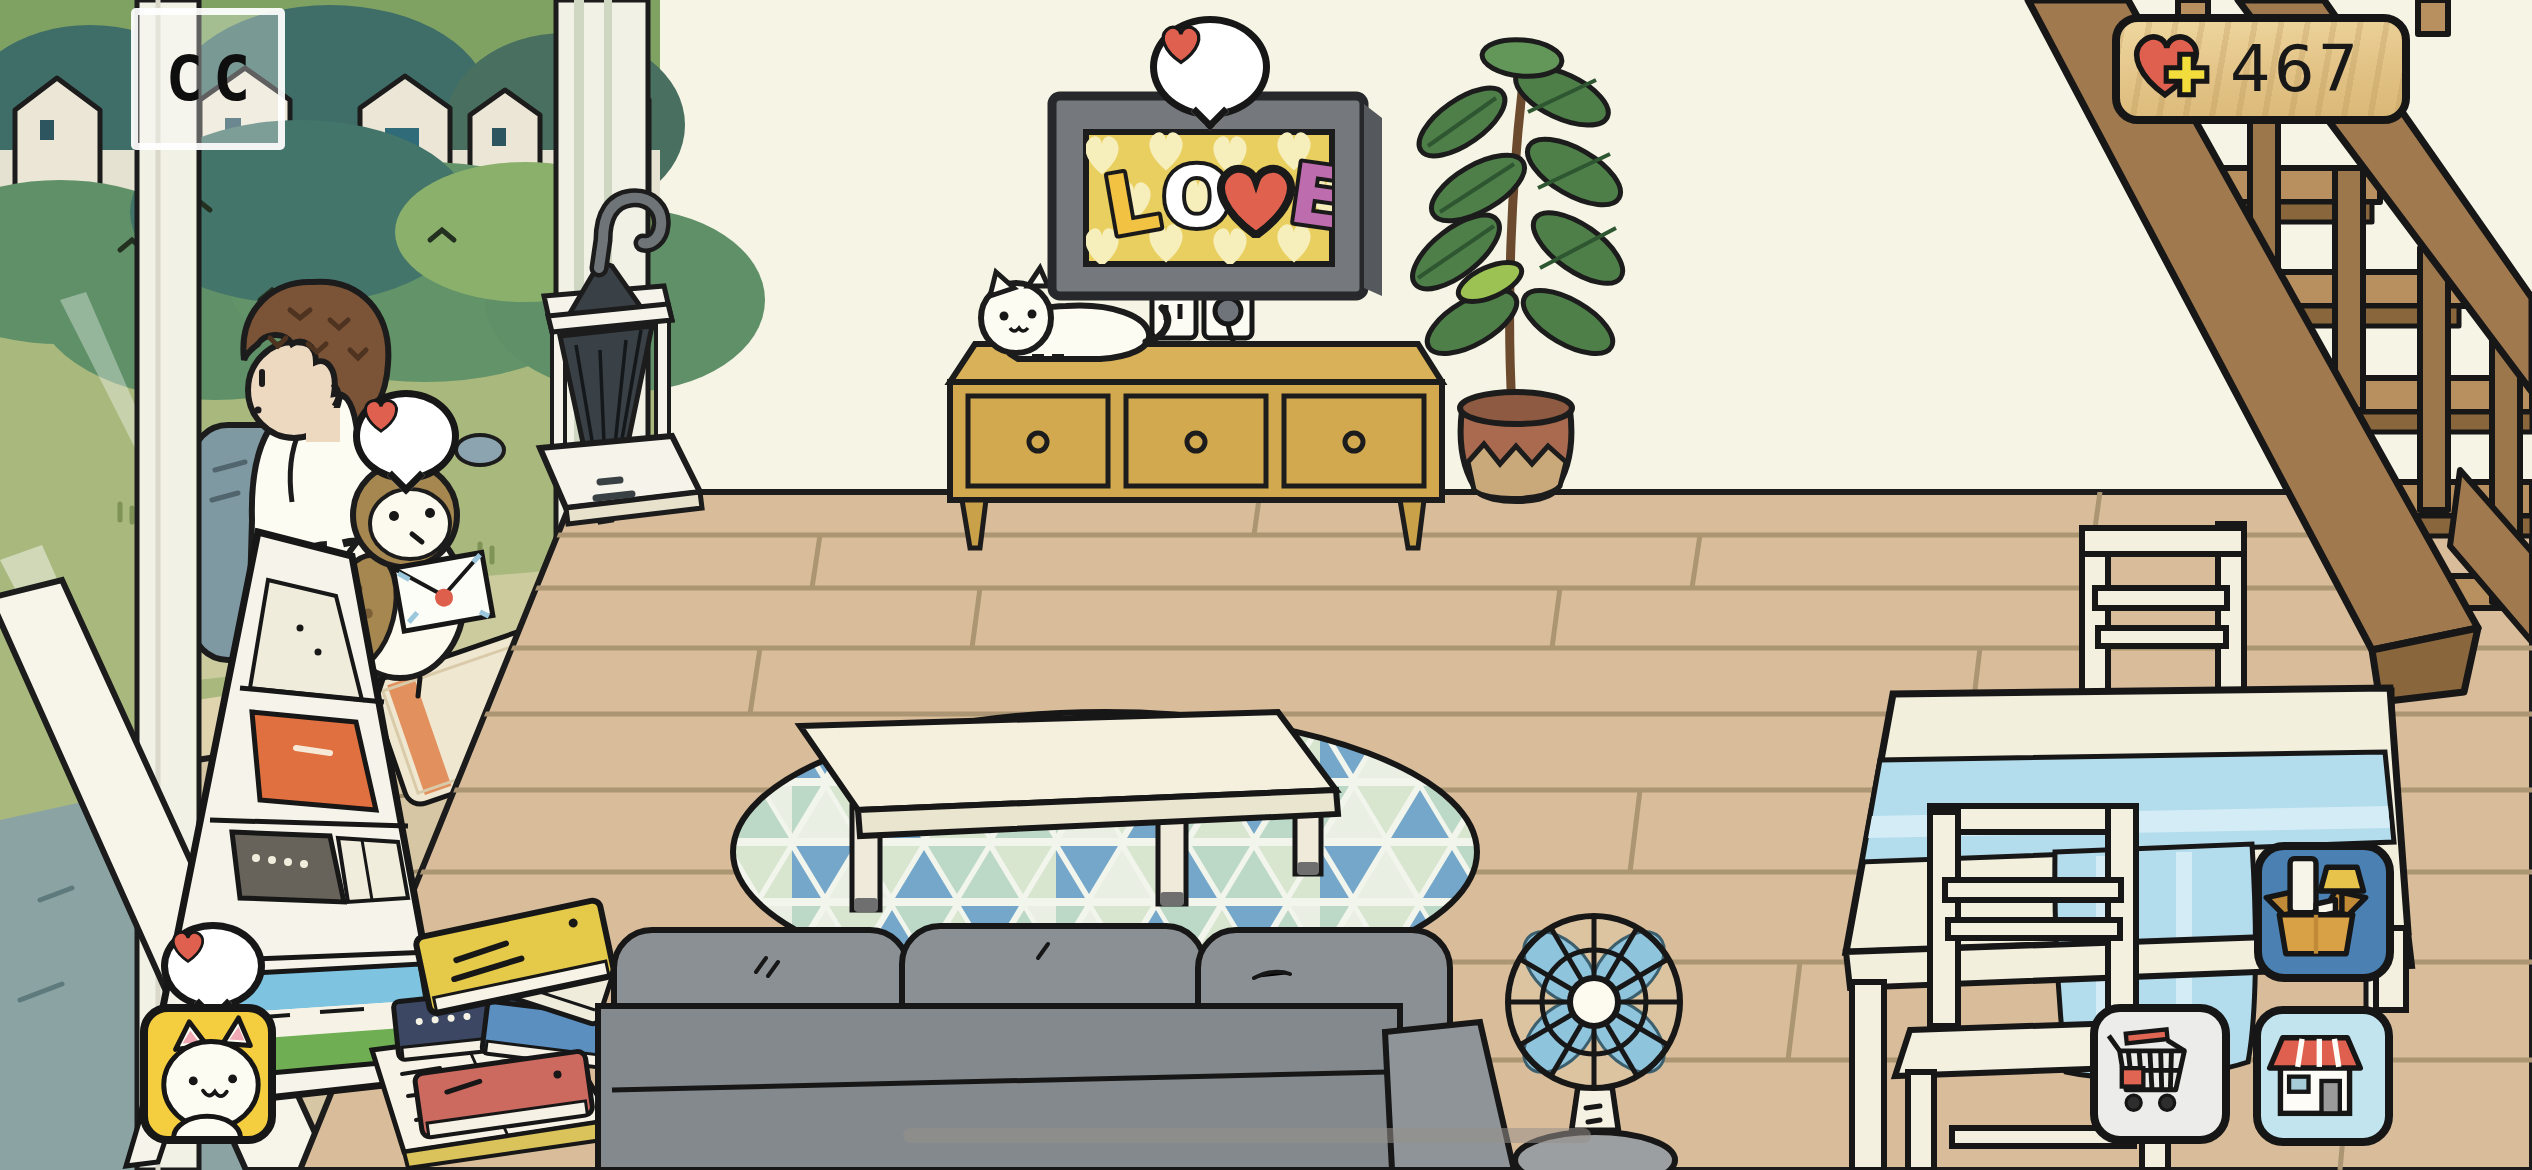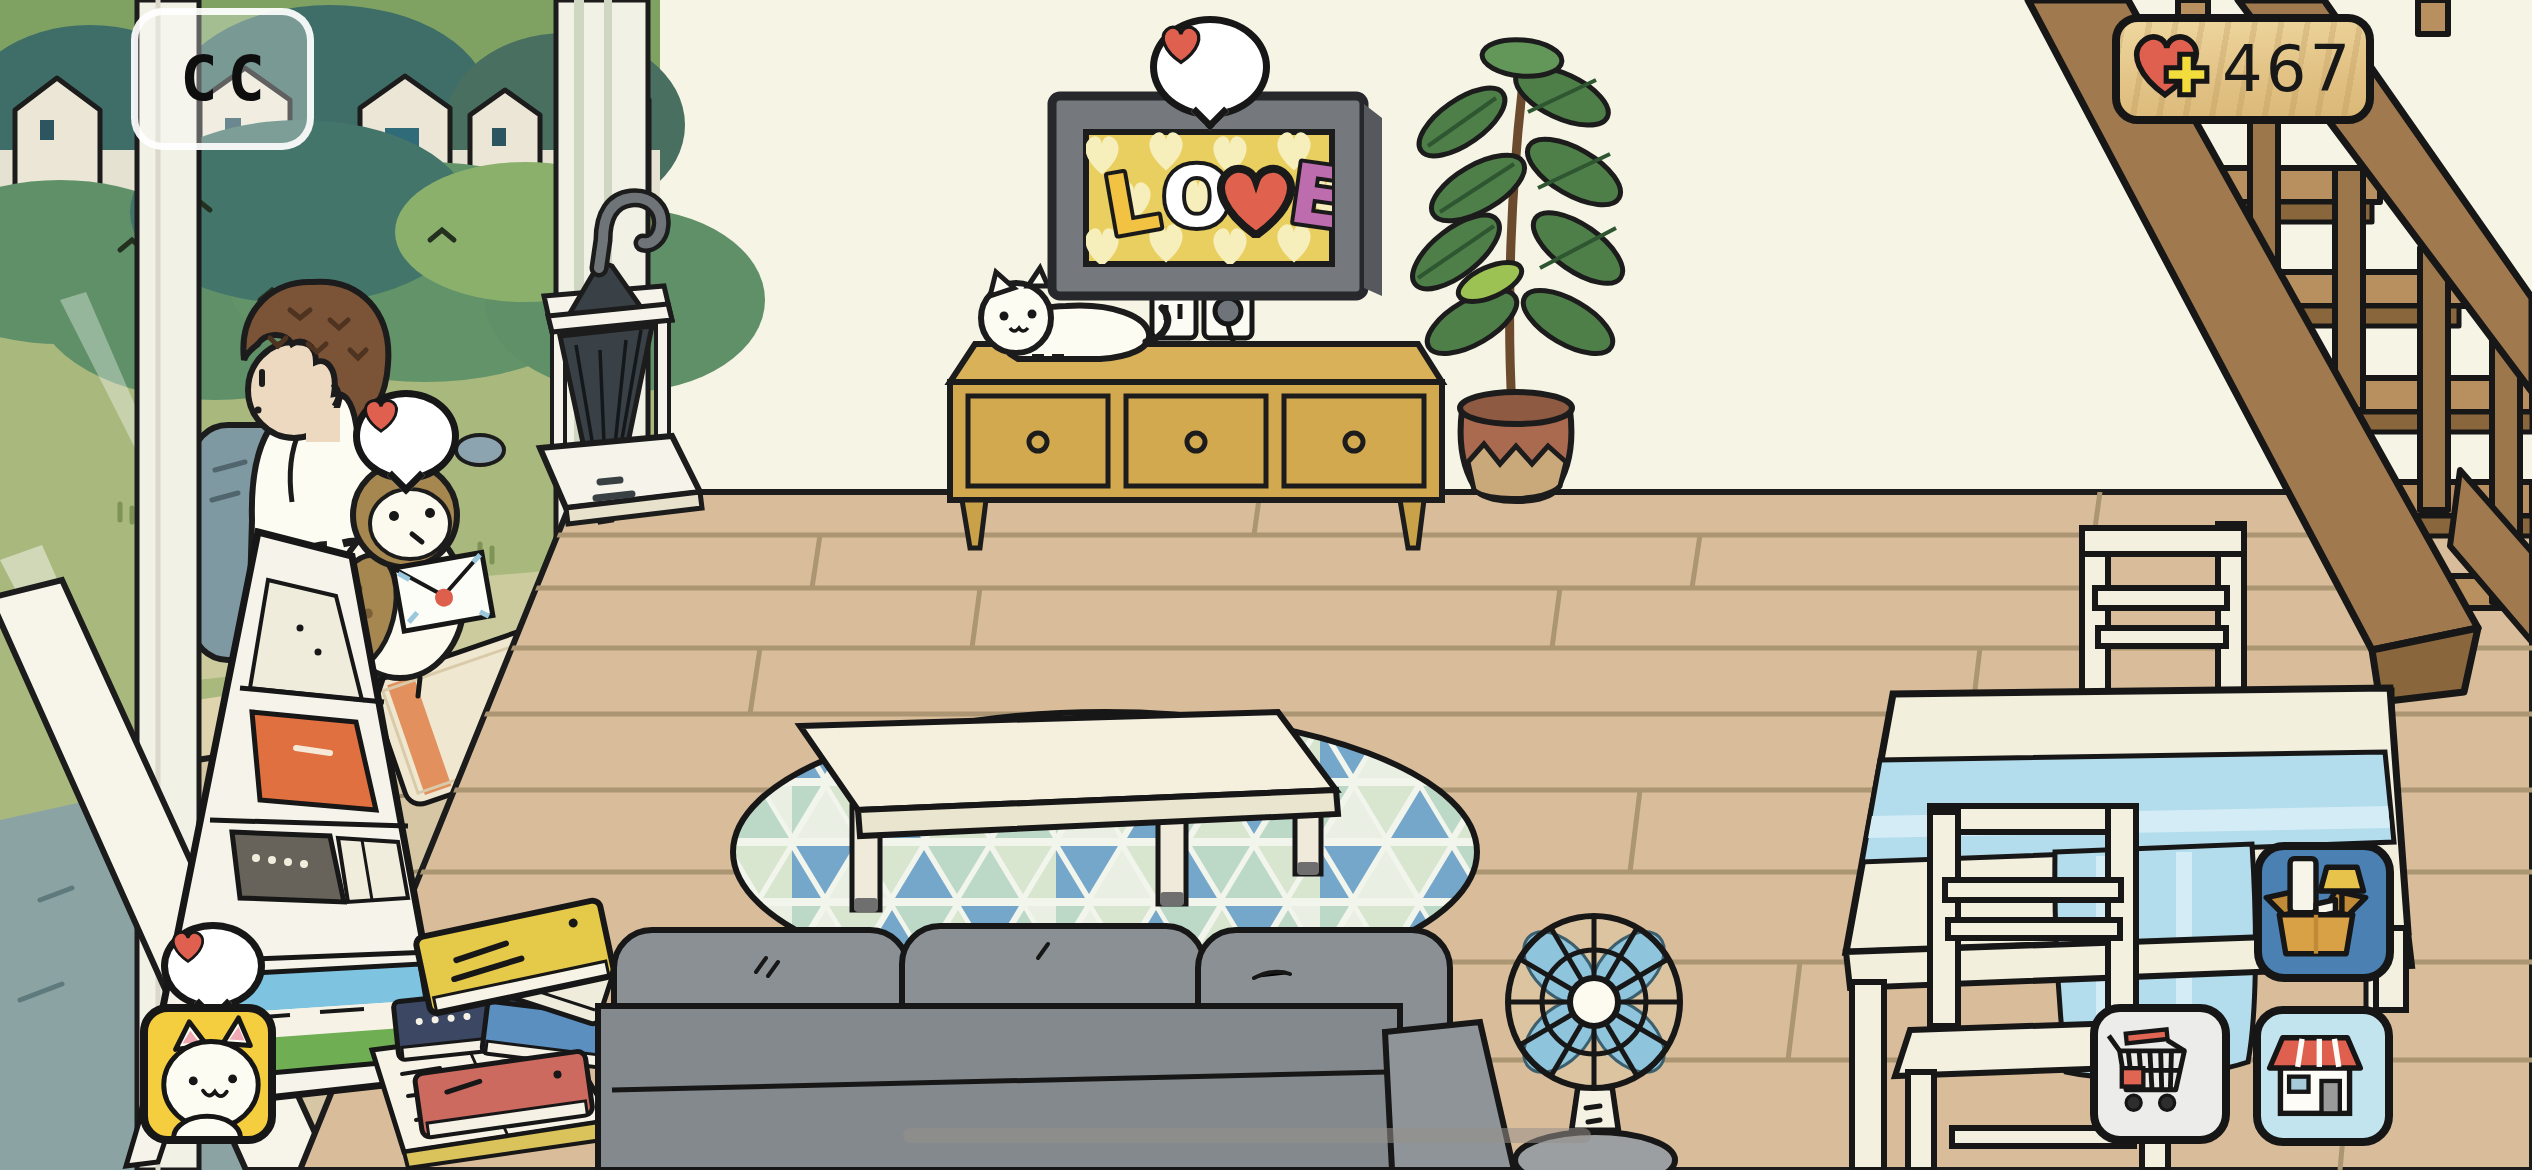--- a/index.html
+++ b/index.html
@@ -1,29 +1,29 @@
 <!DOCTYPE html>
 <html><head>
 <meta charset="utf-8">
 <style>
   html,body{margin:0;padding:0;background:#222;}
   .stage{position:relative;width:2532px;height:1170px;overflow:hidden;background:#f6f4e4;
          font-family:"DejaVu Sans",sans-serif;}
   .stage svg{position:absolute;left:0;top:0;z-index:0;}
   .overlay{position:absolute;z-index:10;}
   
-  .observe-btn{left:131px;top:8px;width:183px;height:142px;border-radius:32px;
+  .observe-btn{left:131px;top:8px;width:154px;height:142px;border-radius:5px;
     border:7px solid rgba(255,255,255,0.9);background:rgba(255,255,255,0.30);
     display:flex;align-items:center;justify-content:center;box-sizing:border-box;cursor:pointer;}
   .observe-btn .glyph{font-family:"DejaVu Sans Mono",monospace;font-weight:700;font-size:62px;
     color:#0e0e0e;letter-spacing:10px;text-indent:10px;line-height:1;}
-  .hearts-plaque{left:2112px;top:14px;width:262px;height:110px;border-radius:26px;
+  .hearts-plaque{left:2112px;top:14px;width:298px;height:110px;border-radius:26px;
     border:8px solid #161616;box-sizing:border-box;
     background:linear-gradient(175deg,#eed79f 0%,#e3c386 55%,#d9b877 100%);
-    display:flex;align-items:center;padding-left:10px;cursor:pointer;}
+    display:flex;align-items:center;gap:8px;padding-left:10px;cursor:pointer;}
   .hearts-plaque .grain{position:absolute;left:0;top:0;width:100%;height:100%;border-radius:18px;
     background:repeating-linear-gradient(100deg,rgba(176,140,84,0.25) 0 6px,rgba(0,0,0,0) 6px 26px);}
   .hearts-plaque .count{position:relative;font-size:64px;color:#181818;letter-spacing:3px;}
   
   .game-btn{width:140px;height:140px;border-radius:30px;border:8px solid #161616;
     box-sizing:border-box;display:flex;align-items:center;justify-content:center;cursor:pointer;}
   .btn-decorate{left:2254px;top:842px;background:#4a80b2;}
   .btn-cart{left:2090px;top:1004px;background:#ececea;}
   .btn-shop{left:2253px;top:1006px;background:#c2e4ef;}
   

